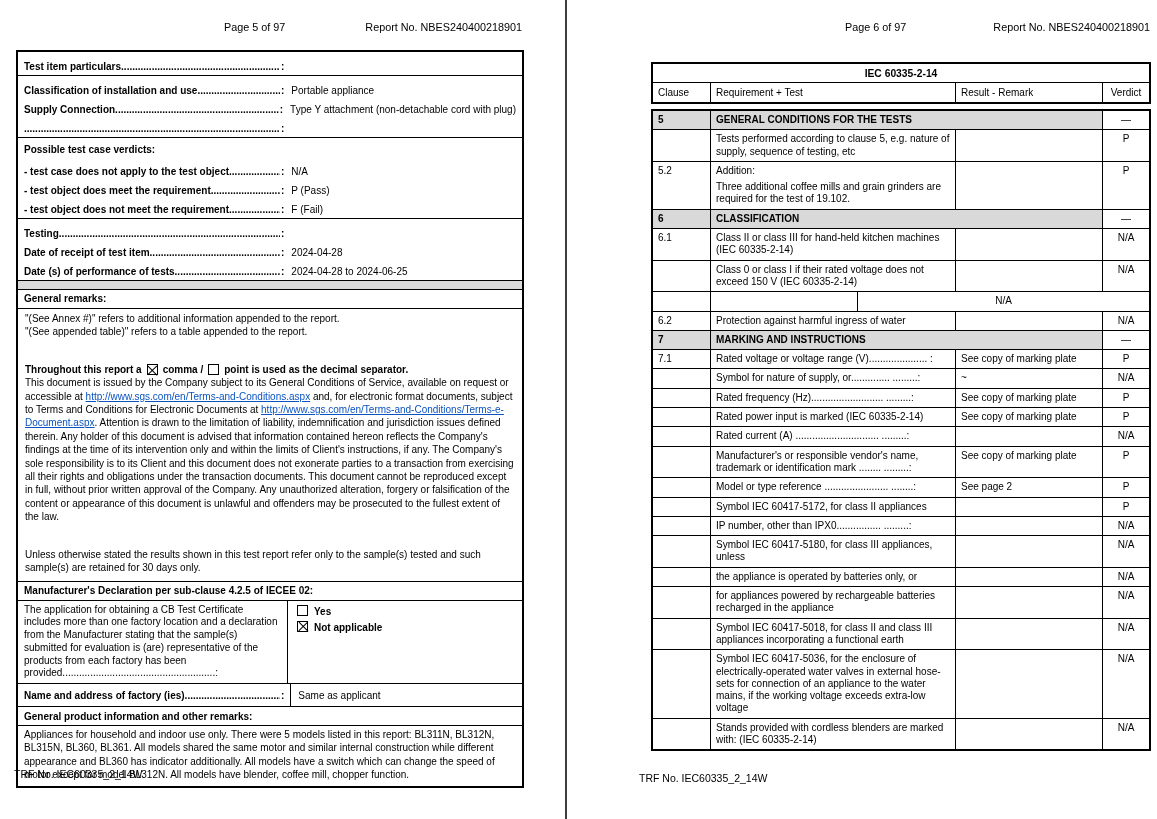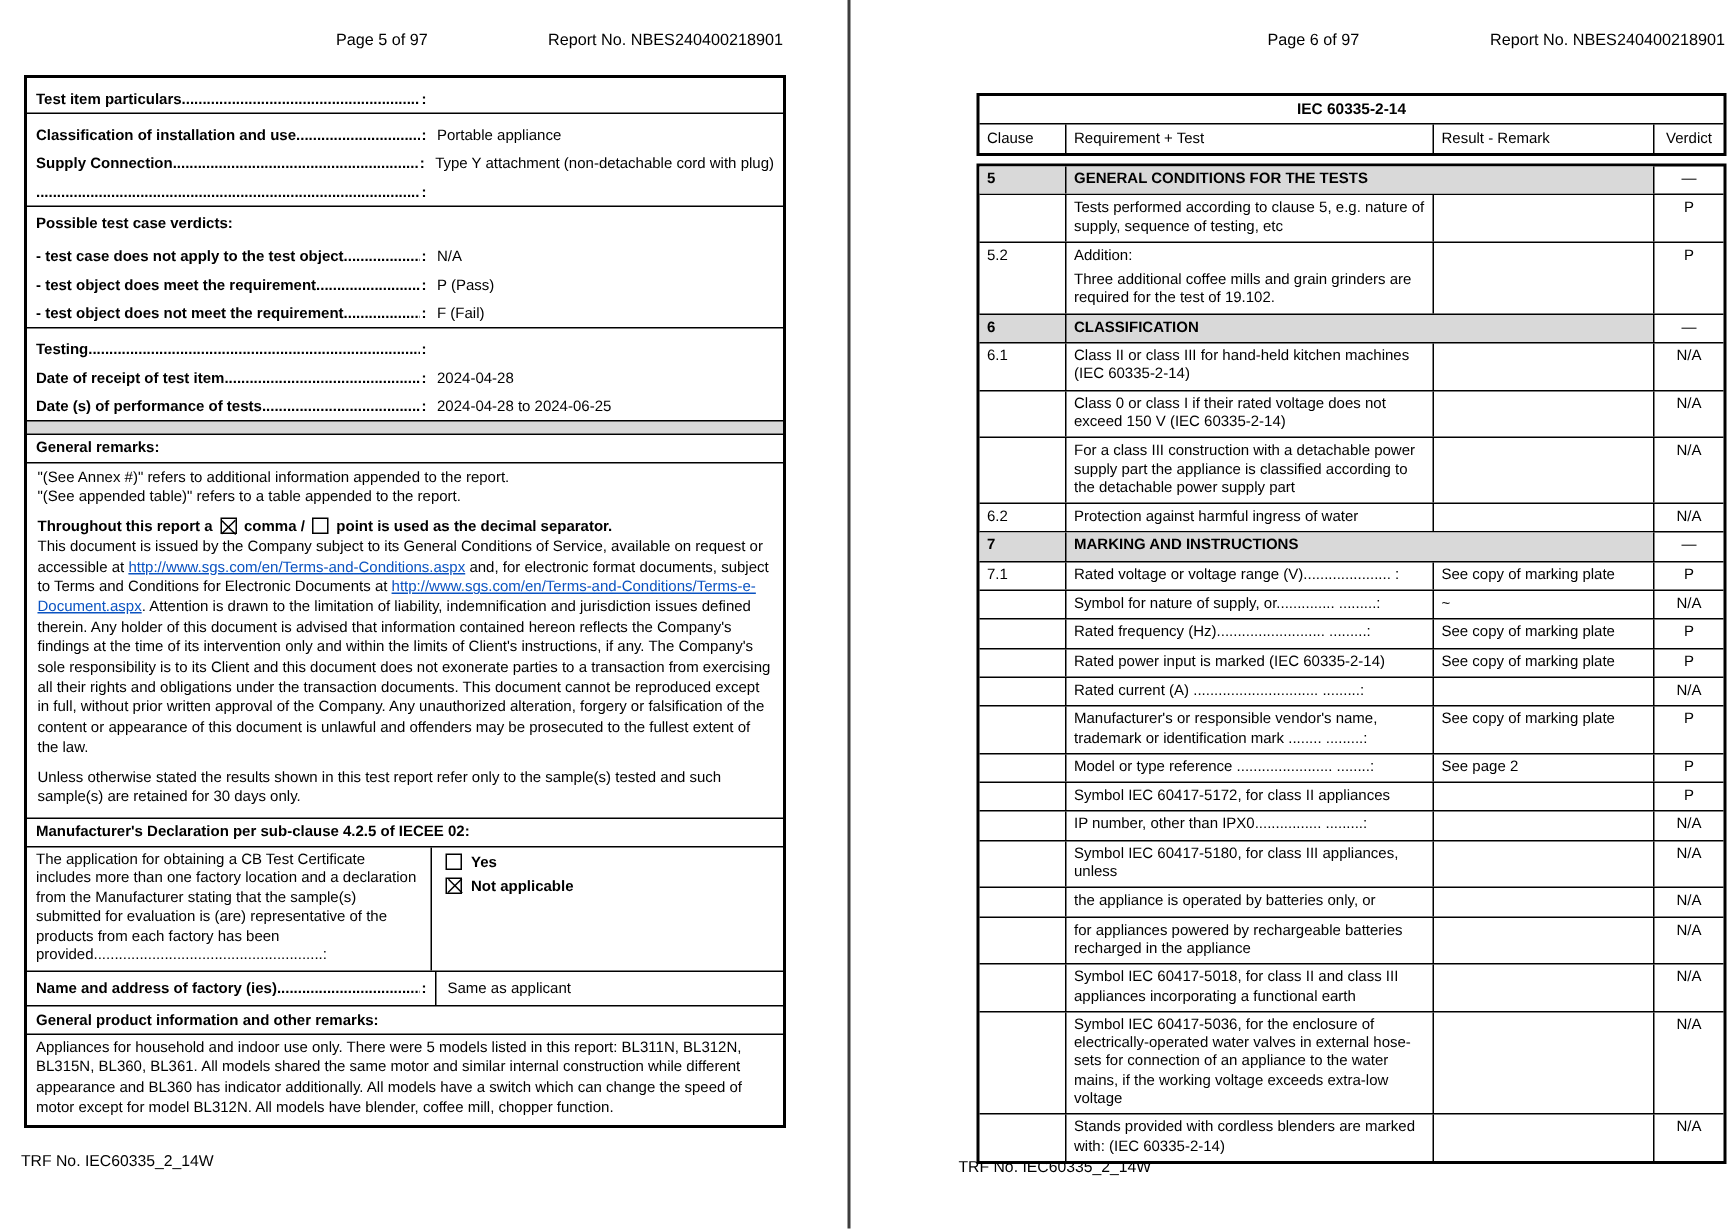--- a/index.html
+++ b/index.html
@@ -18,21 +18,21 @@
   .lw{display:flex;width:256px;overflow:hidden;white-space:nowrap}
   .lw .lbl{flex:0 0 auto}
   .lw .dots{flex:1 1 auto;overflow:hidden}
   .lw .dots::after{content:"........................................................................................................................................................"}
   .lv .colon{margin:0 7px 0 1px}
   .lv .val{font-weight:normal}
   .h-line{height:19px;display:flex;align-items:center;font-weight:bold}
   .gsep{height:9px;background:#d9d9d9;border-top:1px solid #000}
   .shead{font-weight:bold;border-top:1px solid #000;padding:2px 6px;height:19px;display:flex;align-items:center}
   .remarks{padding:3px 7px 6px}
-  .mt{margin-top:6px}
+  .mt{margin-top:24px}
   .link{color:#0b53c1;text-decoration:underline;cursor:pointer}
   .cb{display:inline-block;width:11px;height:11px;border:1.4px solid #000;position:relative;vertical-align:-1.5px;background:#fff;flex:0 0 auto}
   .cb.checked::before,.cb.checked::after{content:"";position:absolute;top:4.3px;left:-1.2px;width:12.5px;height:1.4px;background:#000}
   .cb.checked::before{transform:rotate(45deg)}
   .cb.checked::after{transform:rotate(-45deg)}
   .decimal .cb{margin:0 5px -1px 5px}
   .decl{display:flex;border-top:1px solid #000;padding:0}
   .decl-left{width:270px;border-right:1px solid #000;padding:3px 6px;line-height:12.8px}
   .decl-right{flex:1;padding:4px 9px}
   .opt{height:16px;display:flex;font-weight:bold}
@@ -259,23 +259,20 @@
       <div class="trow">
         <div class="c1"></div>
         <div class="c2">
           <div class="para">Class 0 or class I if their rated voltage does not exceed 150 V (IEC 60335-2-14)</div>
         </div>
         <div class="c3"></div>
         <div class="c4">N/A</div>
       </div>
       <div class="trow">
         <div class="c1"></div>
-        <div class="c2">
-          <div class="para">For a class III construction with a detachable power supply part the appliance is classified according to the detachable power supply part</div>
-        </div>
         <div class="c3"></div>
         <div class="c4">N/A</div>
       </div>
       <div class="trow">
         <div class="c1">6.2</div>
         <div class="c2">
           <div class="para">Protection against harmful ingress of water</div>
         </div>
         <div class="c3"></div>
         <div class="c4">N/A</div>

